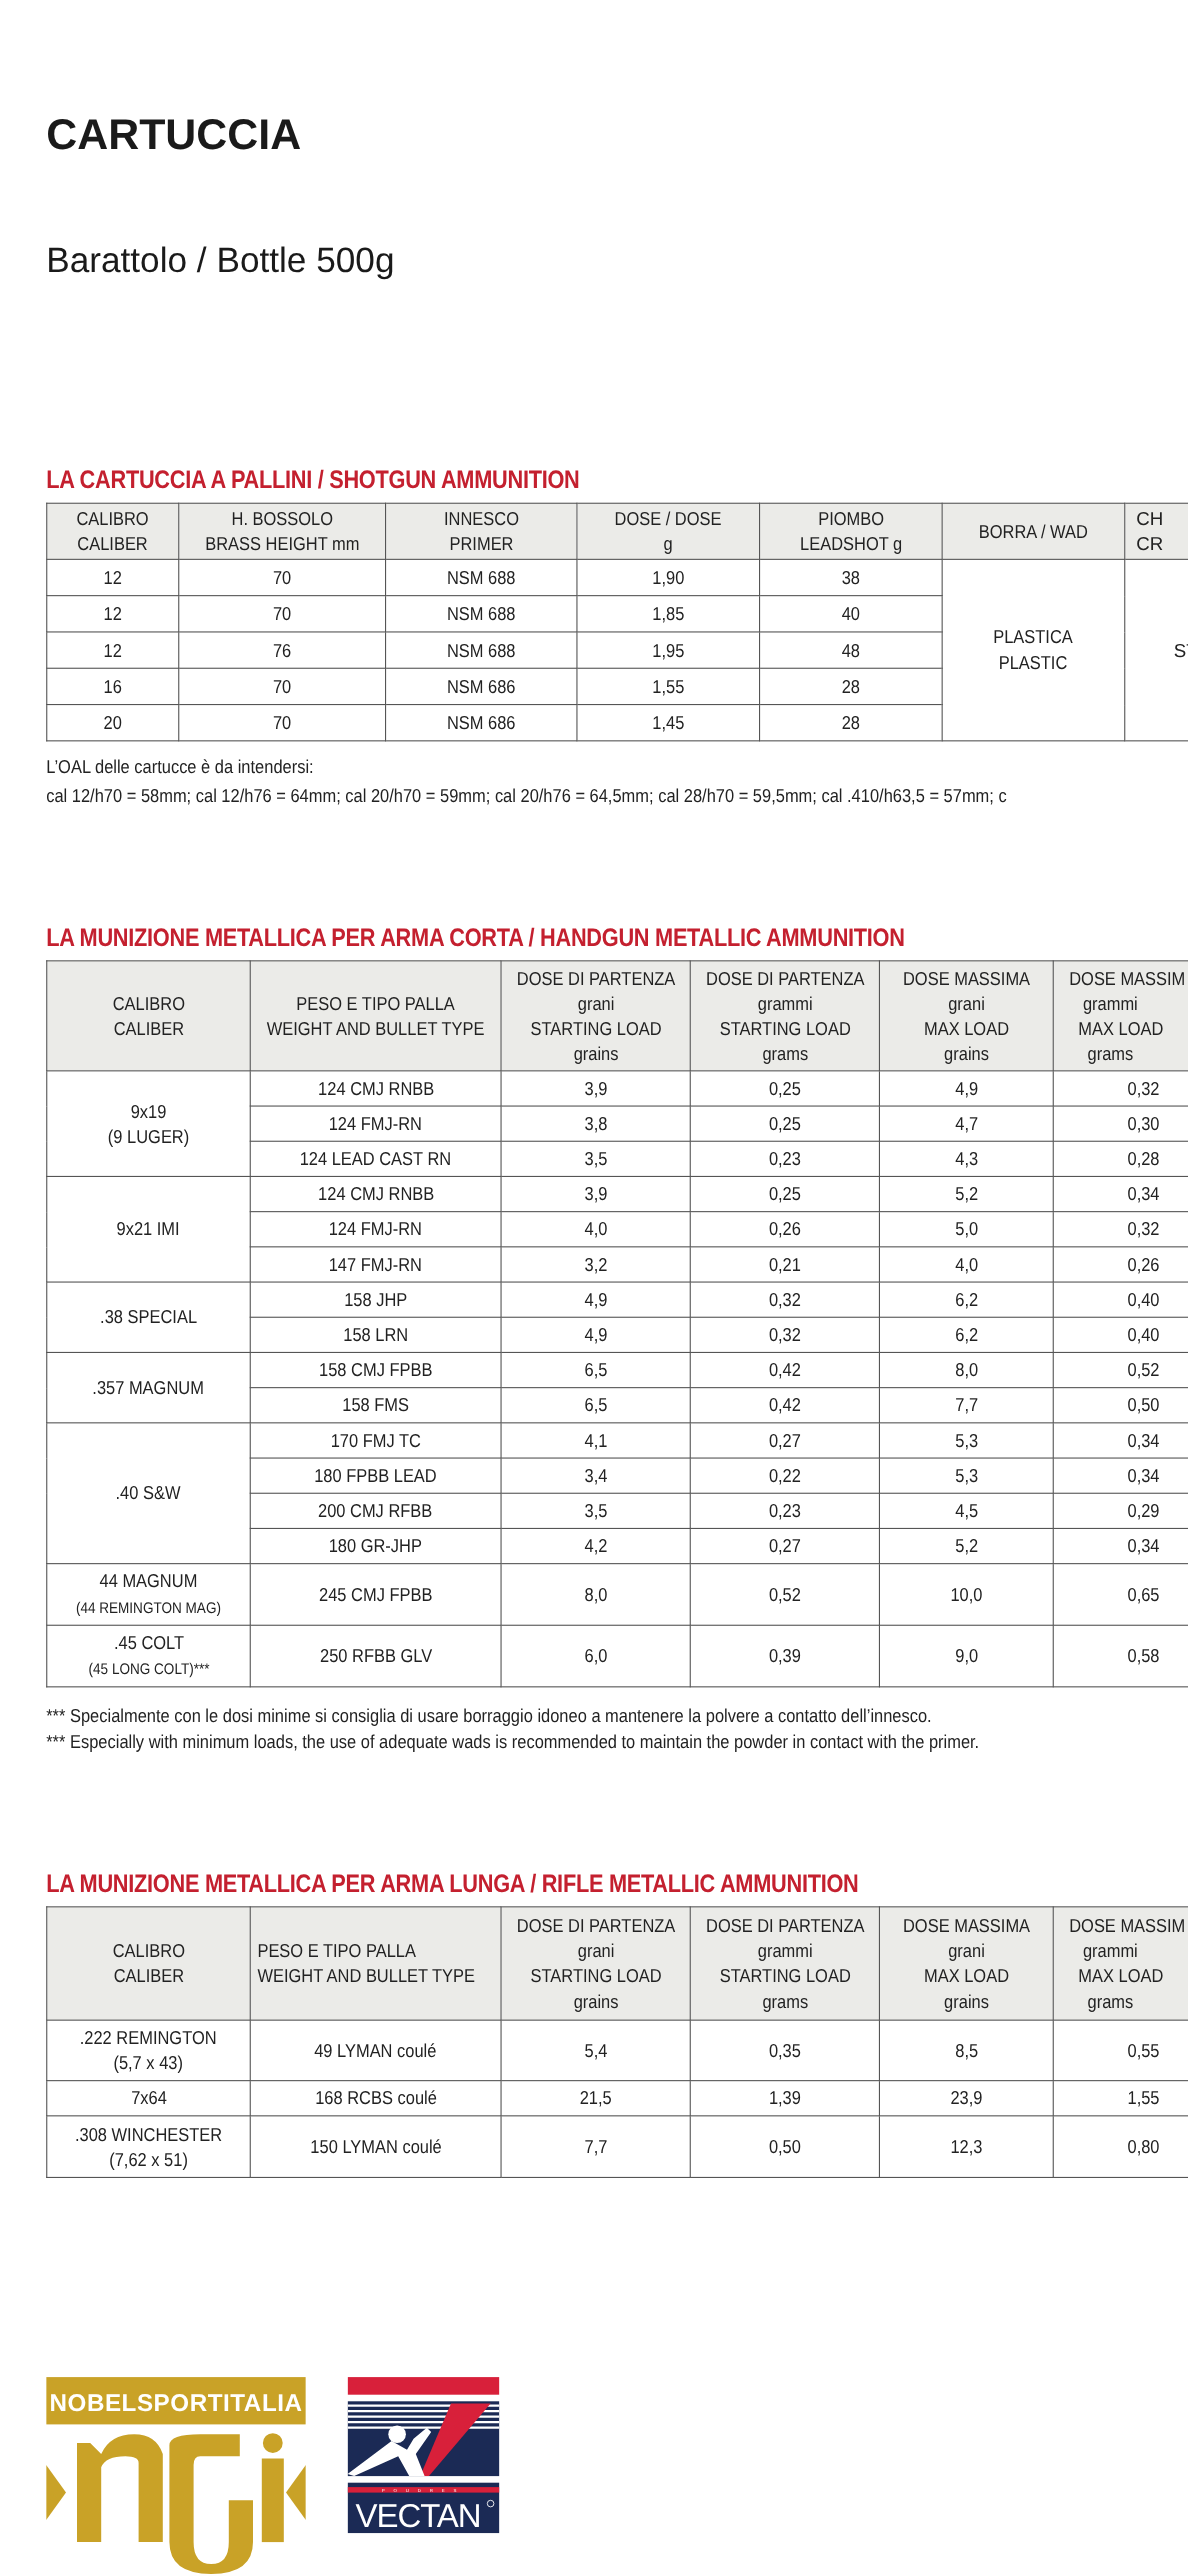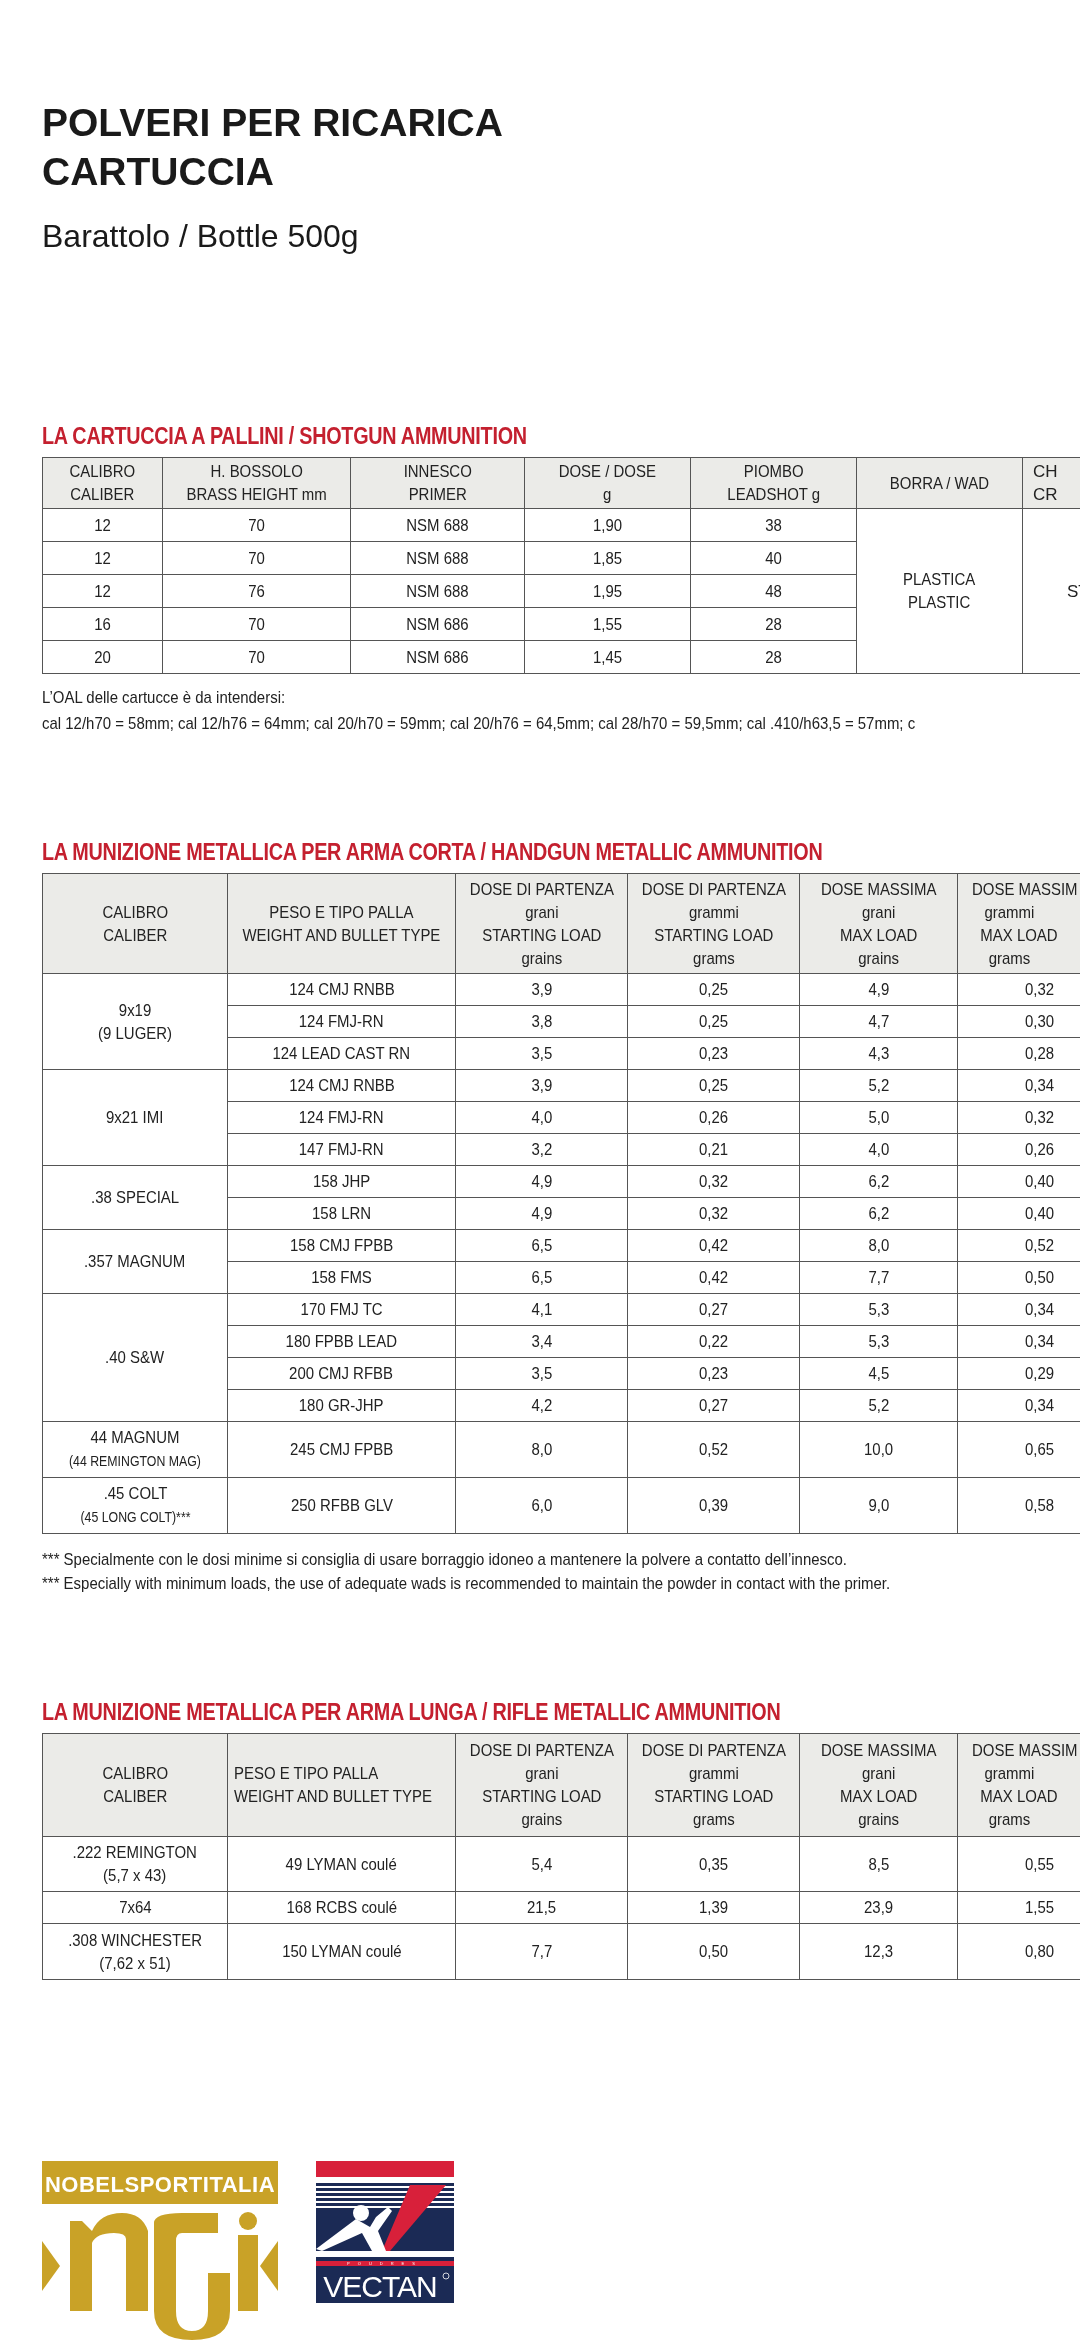--- a/index.html
+++ b/index.html
@@ -14,21 +14,20 @@
   .small { font-size:14px; }
   .left th.bullet-head, .left td.bullet-head { text-align:left; padding-left:6px; }
   .note { position:absolute; left:42px; font-size:17px; color:#222; white-space:nowrap; line-height:24px; transform:scaleX(0.88); transform-origin:left center; }
   .nsi { position:absolute; left:42px; top:2161px; width:236px; height:179px; }
   .vectan { position:absolute; left:316px; top:2161px; width:138px; height:142px; }
 </style>
 </head>
 <body>
 
 <div class="title">
-  <div>POLVERI PER RICARICA</div>
   <div>CARTUCCIA</div>
 </div>
 <div class="subtitle">Barattolo / Bottle 500g</div>
 
 <div class="section-title" style="top:423px;">LA CARTUCCIA A PALLINI / SHOTGUN AMMUNITION</div>
 
 <table class="grid" style="top:457px; width:1060px;">
   <colgroup>
     <col style="width:120px">
       <col style="width:188px">

